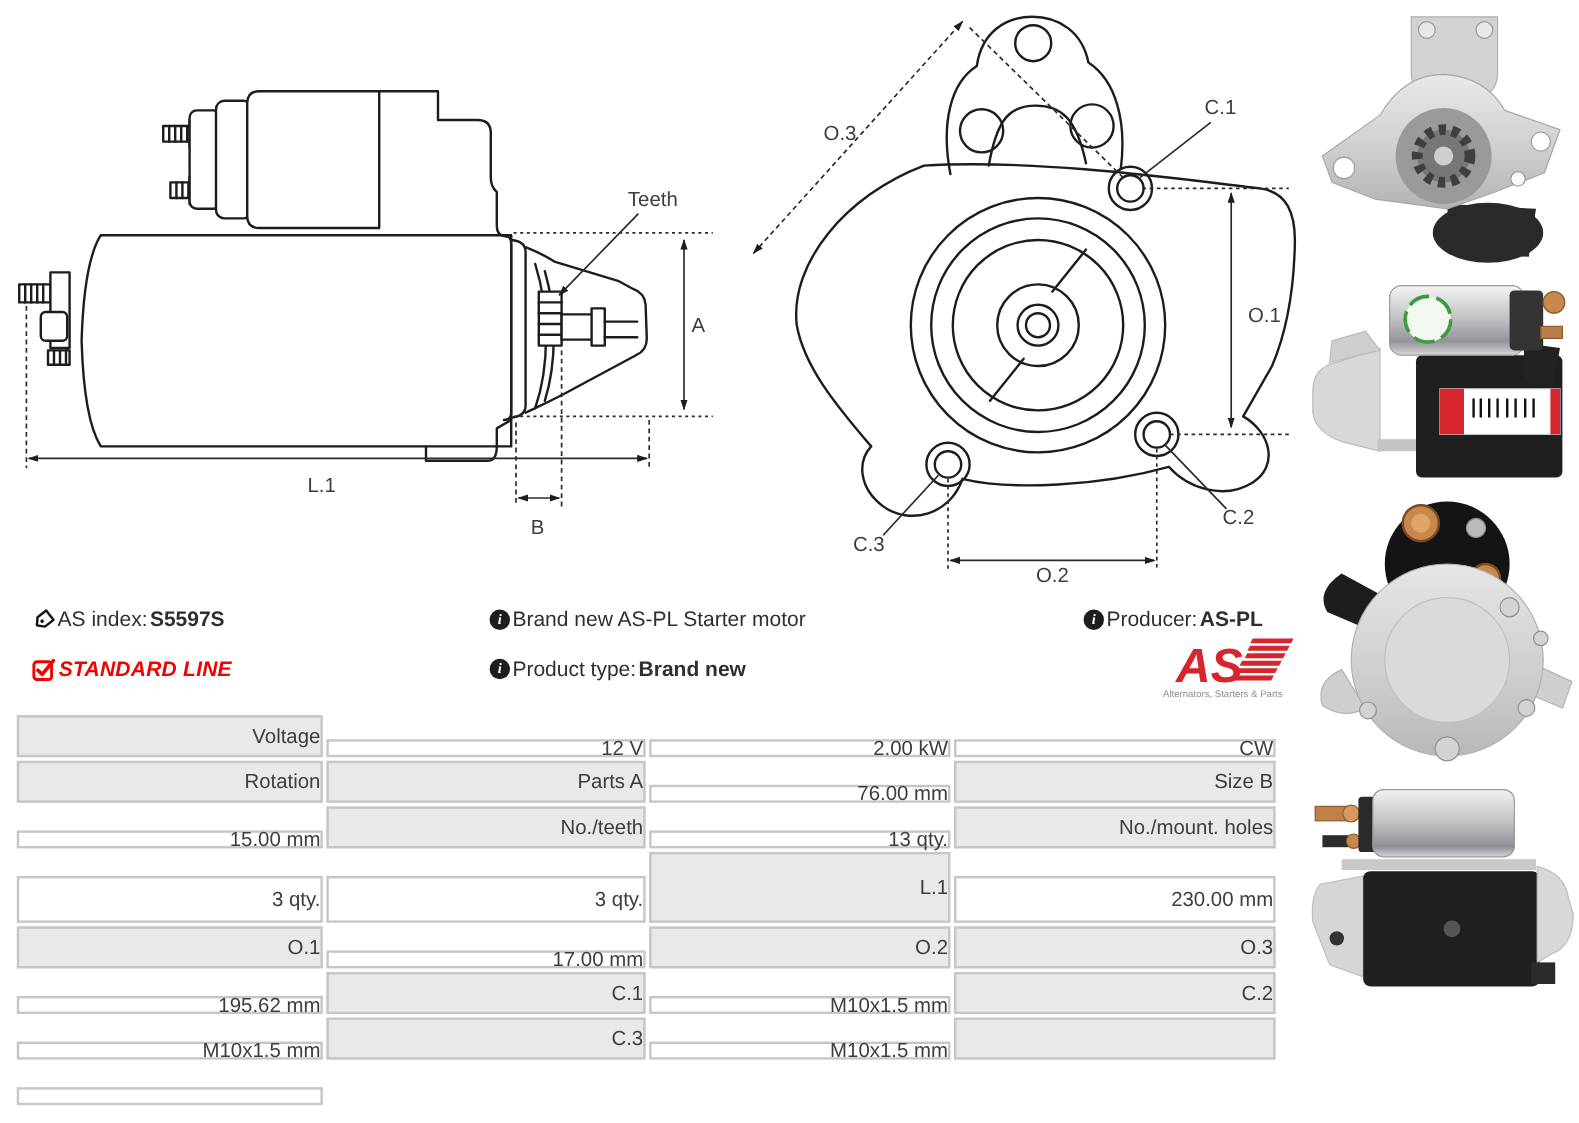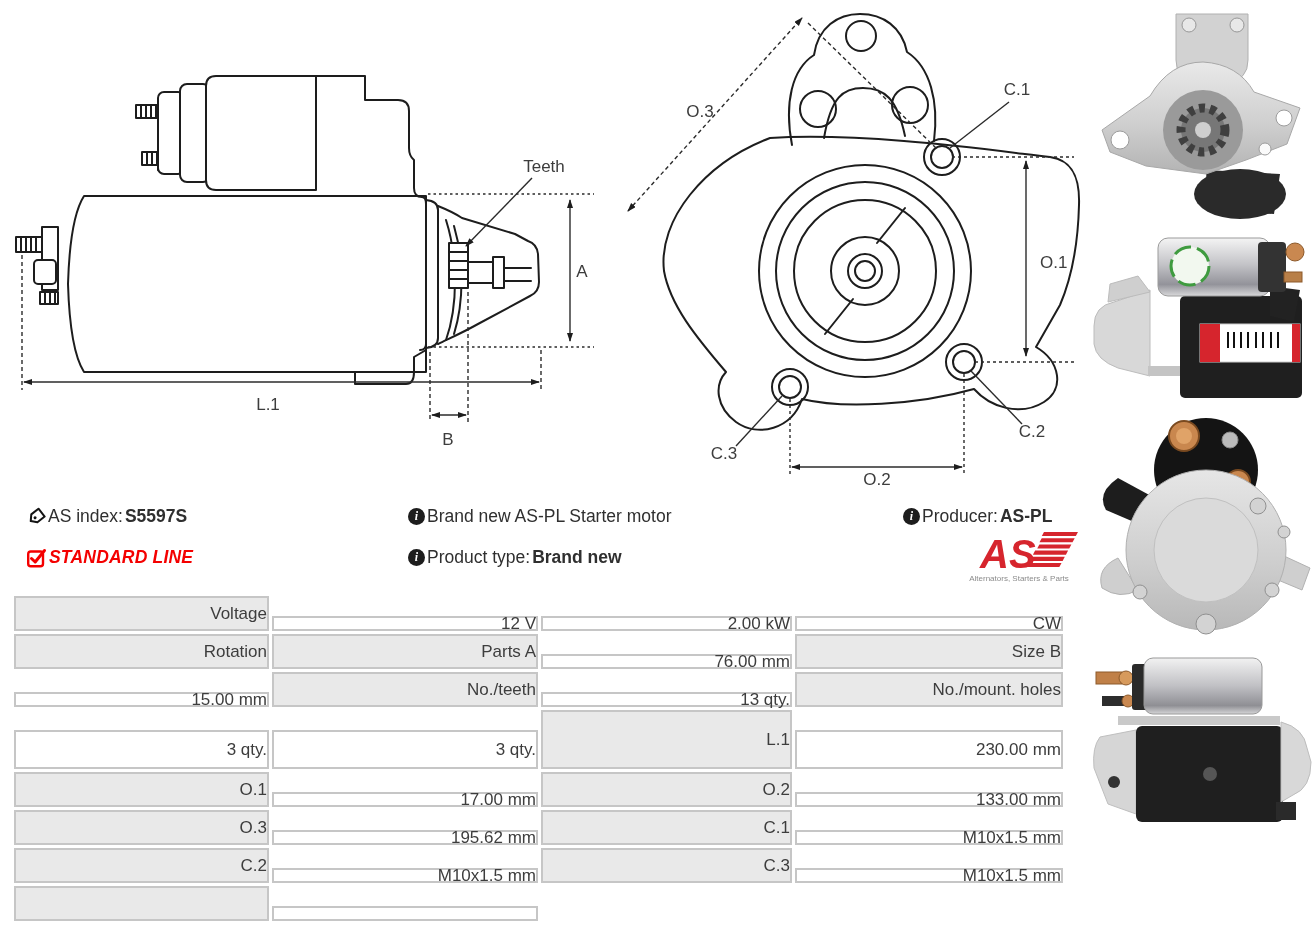--- a/index.html
+++ b/index.html
@@ -367,21 +367,20 @@
     <div class="cell tl">No./mount. holes</div>
     <div class="cell tv">3 qty.</div>
     <div class="cell tv">3 qty.</div>
 
     <div class="cell tl">L.1</div>
     <div class="cell tv">230.00 mm</div>
     <div class="cell tl">O.1</div>
     <div class="cell tv">17.00 mm</div>
 
     <div class="cell tl">O.2</div>
-    <div class="cell tv">133.00 mm</div>
     <div class="cell tl">O.3</div>
     <div class="cell tv">195.62 mm</div>
 
     <div class="cell tl">C.1</div>
     <div class="cell tv">M10x1.5 mm</div>
     <div class="cell tl">C.2</div>
     <div class="cell tv">M10x1.5 mm</div>
 
     <div class="cell tl">C.3</div>
     <div class="cell tv">M10x1.5 mm</div>

